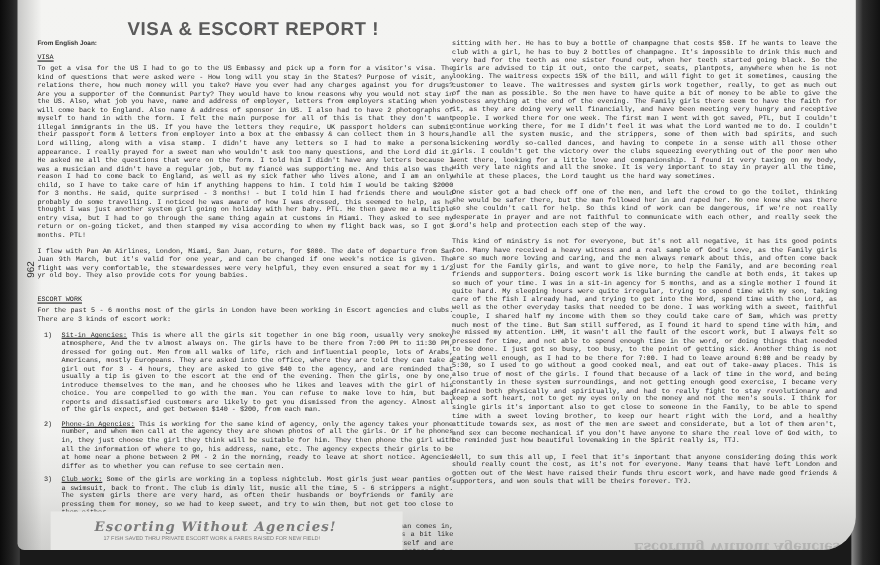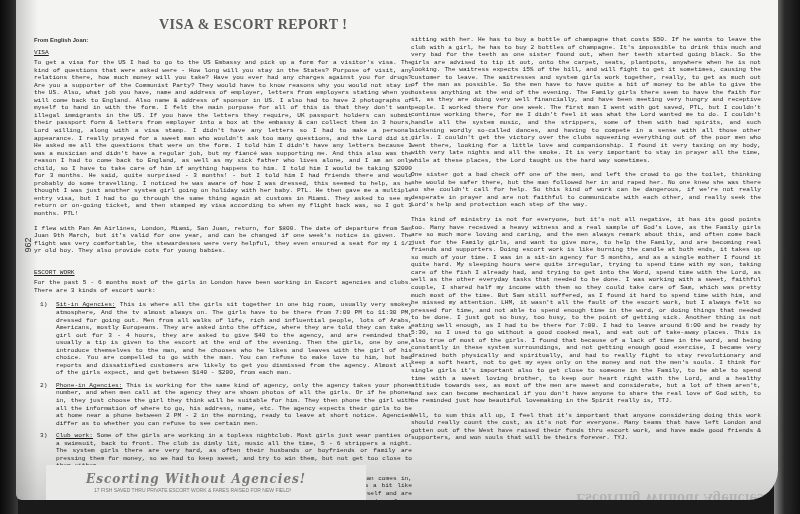--- a/index.html
+++ b/index.html
@@ -21,22 +21,22 @@
     background:linear-gradient(180deg,#f4f4f2 0%,#f2f2f0 78%,#e4e4e2 90%,#cfcfcd 100%);
     border-radius:0 0 30px 6px;
     overflow:hidden;
   }
   .page-shadow-left {
     position:absolute; left:0; top:0; width:22px; height:100%;
     background:linear-gradient(90deg,rgba(0,0,0,0.18),rgba(0,0,0,0));
   }
   .title {
     position:absolute; left:100px; top:17px; width:250px;
-    font-family:Liberation Serif, serif; font-weight:bold;
-    font-size:14px; color:#5a5a5a; letter-spacing:0.5px; white-space:nowrap;margin-left:43px;
+    font-family:Liberation Sans, sans-serif; font-weight:bold;
+    font-size:17px; color:#5a5a5a; letter-spacing:0.5px; white-space:nowrap;
   }
   .col {
     position:absolute; font-size:6.15px; line-height:7.55px; color:#1f1f1f;
   }
   .col-left { left:18px; top:37px; width:378px; }
   .col-right { left:395px; top:36px; width:350px; }
   .col p { margin:0 0 7px 0; text-align:justify; white-space:normal; }
   .from { font-family:"Liberation Sans", sans-serif; font-size:5.8px; font-weight:bold; color:#333; margin-bottom:4px; }
   .heading { text-decoration:underline; margin:0 0 3px 0; }
   .list { margin:0 0 0 0; padding:0; list-style:none; }

